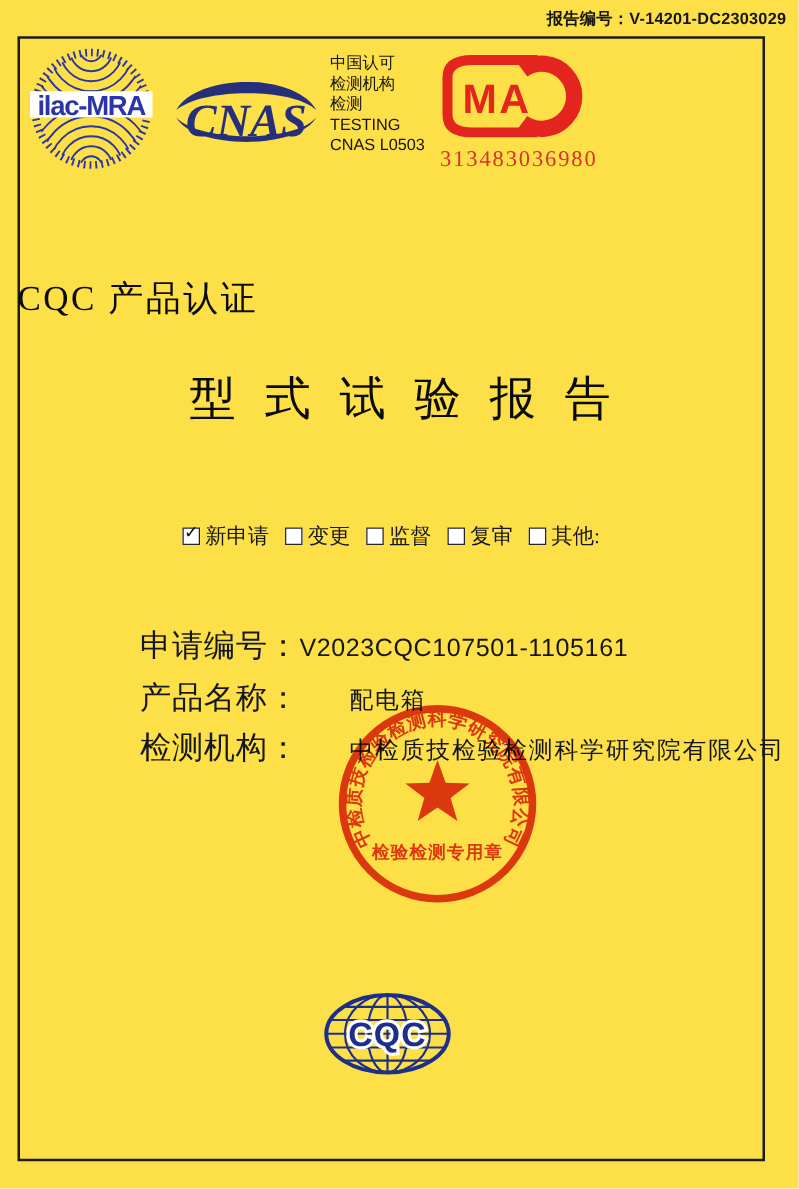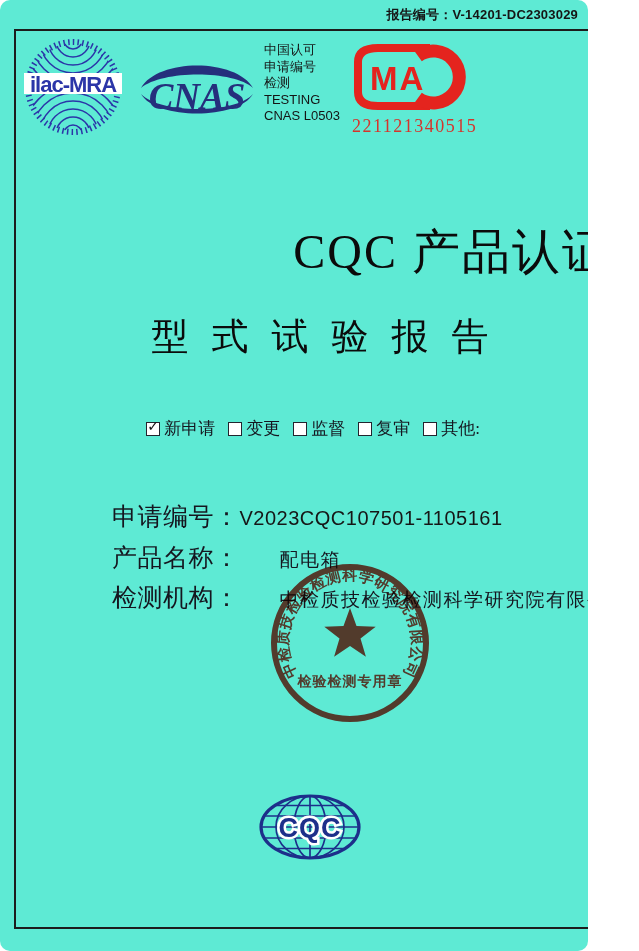--- a/index.html
+++ b/index.html
@@ -1,20 +1,19 @@
 <!DOCTYPE html>
 <html><head>
 <meta charset="utf-8">
 <style>
   html,body{margin:0;padding:0;background:#ffffff;}
   .page{
-    position:relative; width:588px; height:951px; background:#5eead4;
+    position:relative; width:639px; height:951px; background:#fde047;
     font-family:"Liberation Serif","DejaVu Serif",serif; color:#111;
     overflow:hidden;
-    border-radius:10px;
   }
   .abs{position:absolute;}
   
   .report-line{
     top:6px; right:10px;
     font-family:"Liberation Sans","DejaVu Sans",sans-serif;
     font-weight:bold; font-size:13px; letter-spacing:.2px; color:#151515;
   }
   
   .frame{
@@ -31,25 +30,25 @@
     white-space:nowrap;
   }
   .cma-block{left:352px; top:44px; width:122px; text-align:left;}
   .cma-number{
     margin-top:2px;
     font-family:"Liberation Serif","DejaVu Serif",serif;
     font-size:18px; letter-spacing:1.5px; color:#d5342c; white-space:nowrap;
   }
   
   .title1{
-    left:14px; top:220px; width:598px; text-align:right;
-    font-size:48px; letter-spacing:2px; color:#0b0b0b; font-weight:400;
+    left:14px; top:220px; width:598px; text-align:left;
+    font-size:28px; letter-spacing:2px; color:#0b0b0b; font-weight:400;
   }
   .title2{
-    left:14px; top:312px; width:598px; text-align:center;
+    left:14px; top:294px; width:598px; text-align:center;
     font-size:37px; letter-spacing:23px; padding-left:37px; box-sizing:border-box;
     color:#0b0b0b; font-weight:400;
   }
   
   .cbrow{
     left:14px; top:417px; width:598px;
     display:flex; justify-content:center; align-items:center; gap:13px;
     font-size:17px; color:#15161f; white-space:nowrap;
   }
   .cb-item{display:inline-flex; align-items:center; gap:2px;}
@@ -113,33 +112,33 @@
   </svg>
 
   <svg class="abs cnas" width="122" height="66" viewBox="0 0 122 66">
     <path d="M5,31 C22,1 100,1 117,31 C98,13 26,13 5,31 Z" fill="#252f7c"></path>
     <path d="M5,37 C20,63 102,63 117,37 C100,57 24,57 5,37 Z" fill="#252f7c"></path>
     <text x="61" y="52" text-anchor="middle" font-family="Liberation Serif, DejaVu Serif, serif" font-size="37" font-weight="bold" font-style="italic" letter-spacing="0" fill="#252f7c">CNAS</text>
   </svg>
 
   <div class="abs acc-text">
     <div>中国认可</div>
-    <div>申请编号</div>
+    <div>检测机构</div>
     <div>检测</div>
     <div>TESTING</div>
     <div>CNAS L0503</div>
   </div>
 
   <div class="abs cma-block">
     <svg width="118" height="66" viewBox="0 0 118 66">
       <path d="M78,4 H26 Q6,4 6,18 V48 Q6,62 26,62 H78" fill="none" stroke="#e4241e" stroke-width="8"></path>
       <path d="M66,12 A26,26 0 1 1 66,54" fill="none" stroke="#e4241e" stroke-width="13"></path>
       <text x="18" y="46" font-family="Liberation Sans, DejaVu Sans, sans-serif" font-size="33" font-weight="bold" letter-spacing="2" fill="#e4241e">MA</text>
     </svg>
-    <div class="cma-number">221121340515</div>
+    <div class="cma-number">313483036980</div>
   </div>
 
   <div class="abs title1">CQC 产品认证</div>
   <div class="abs title2">型式试验报告</div>
 
   <div class="abs cbrow">
     <span class="cb-item">
       <span class="cb-box checked">
           <span class="tick">✓</span>
         </span>

